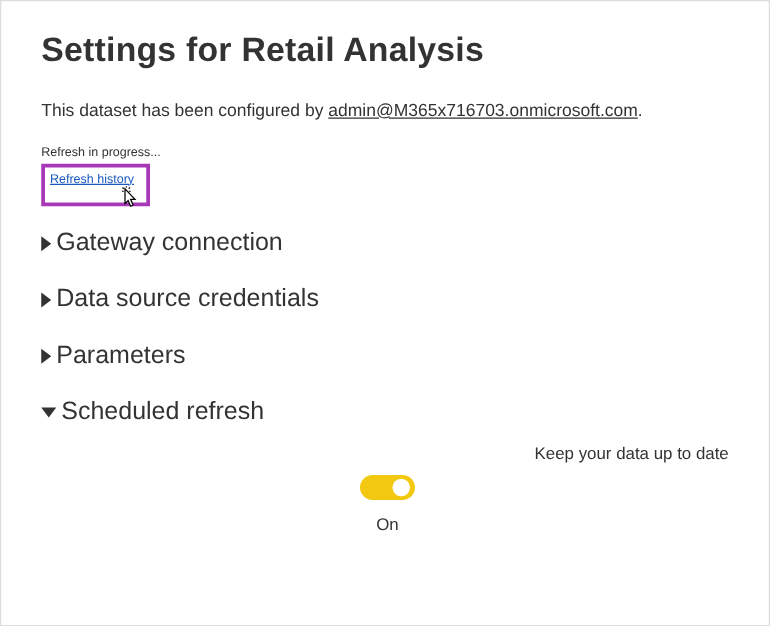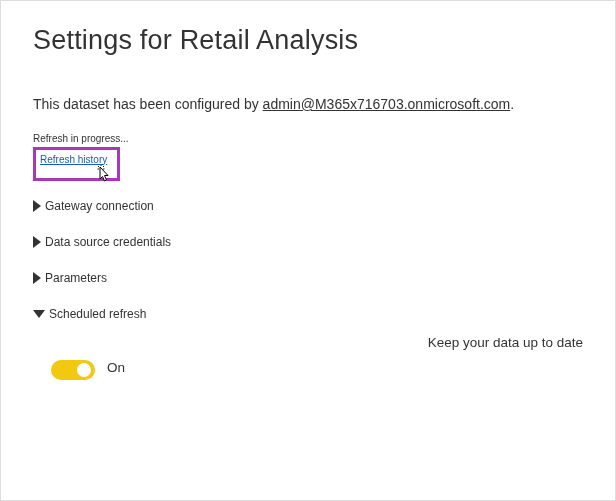--- a/index.html
+++ b/index.html
@@ -8,23 +8,23 @@
       background: #fff;
       width: 616px;
       height: 501px;
       border: 1px solid #ddd;
       padding: 24px 32px 20px 32px;
       color: #333;
       position: relative;
     }
     .title {
       font-size: 27px;
-      font-weight: 400;
+      font-weight: 700;
       color: #333;
-      margin-bottom: 40px;
+      margin-bottom: 24px;
       letter-spacing: 0.2px;
     }
     .config-text {
       font-size: 14px;
       color: #333;
       margin-bottom: 20px;
     }
     .config-email {
       text-decoration: underline;
       color: #333;
@@ -49,21 +49,21 @@
     }
     .cursor {
       position: absolute;
       left: 58px;
       top: 14px;
       pointer-events: none;
     }
     .section {
       display: flex;
       align-items: center;
-      font-size: 12px;
+      font-size: 20px;
       color: #333;
       margin: 14px 0 22px 0;
       cursor: pointer;
     }
     .section.expanded { margin-bottom: 14px; }
     .caret {
       display: inline-block;
       width: 0; height: 0;
       margin-right: 4px;
     }
@@ -80,23 +80,24 @@
     }
     .sub {
       font-size: 13.5px;
       color: #333;
       margin-left: 18px;
       margin-bottom: 10px;
       text-align: right;
     }
     .toggle-row {
       display: flex;
-      align-items: flex-start;
-      margin-left: 18px;
+      align-items: center;
+      margin-left: 4px;
       gap: 12px;
+      flex-direction: column;
     }
     .toggle {
       width: 44px;
       height: 20px;
       background: #f2c811;
       border-radius: 10px;
       position: relative;
       cursor: pointer;
     }
     .toggle-knob {

